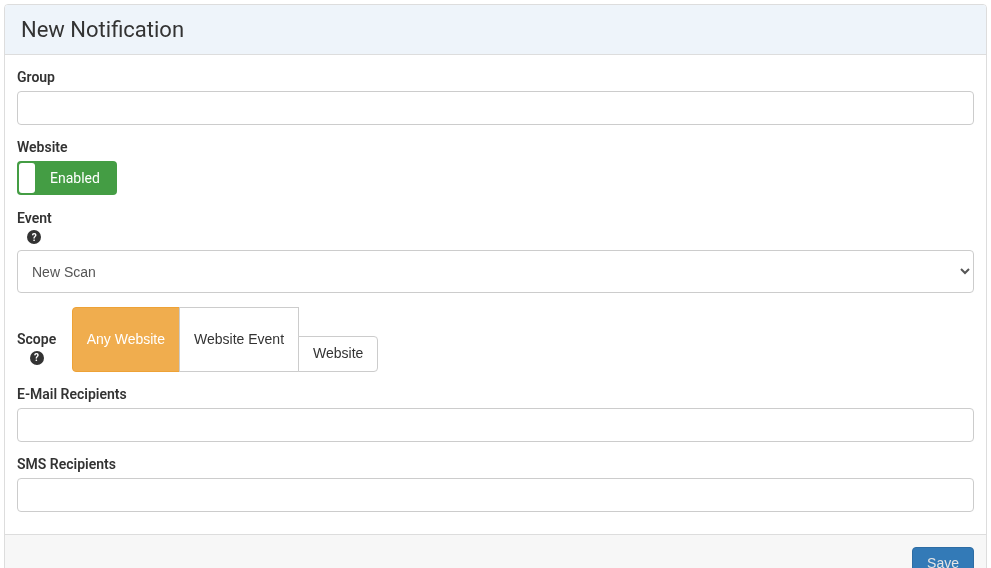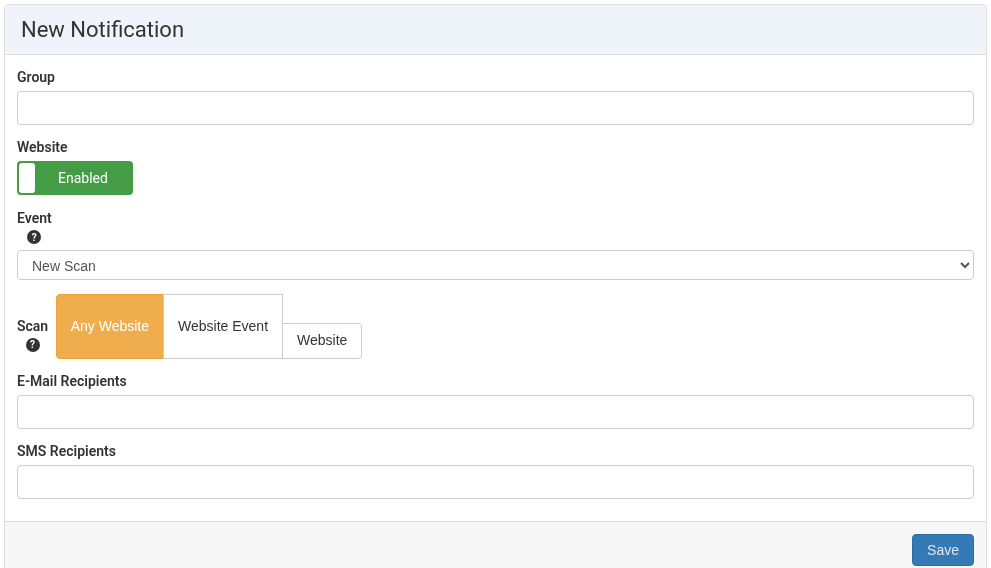--- a/index.html
+++ b/index.html
@@ -73,26 +73,26 @@
       height: 34px;
     }
     .form-select {
       width: 100%;
       padding: 6px 10px;
       font-size: 14px;
       border: 1px solid #ccc;
       border-radius: 4px;
       background: #fff;
       color: #555;
-      height: 30px;
+      height: 43px;
       appearance: auto;
     }
     .toggle {
       display: inline-flex;
-      width: 116px;
+      width: 100px;
       height: 34px;
       border-radius: 4px;
       overflow: hidden;
       cursor: pointer;
       background: #449d44;
       align-items: center;
     }
     .toggle-handle {
       width: 16px;
       height: 30px;
@@ -110,21 +110,21 @@
     .btn-group {
       display: inline-flex;
     }
     .btn-group .btn {
       border-radius: 0;
       margin-left: -1px;
     }
     .btn-group .btn:first-child {
       border-top-left-radius: 4px;
       border-bottom-left-radius: 4px;
-      margin-left: 4px;
+      margin-left: 12px;
     }
     .btn-group .btn:last-child {
       border-top-right-radius: 4px;
       border-bottom-right-radius: 4px;
       margin-top: 29px;
     }
     .btn {
       display: inline-block;
       padding: 7px 14px;
       font-size: 14px;
@@ -184,21 +184,21 @@
         <span>Event</span>
         <span class="help-icon">?</span>
       </label>
       <select class="form-select">
         <option>New Scan</option>
       </select>
     </div>
 
     <div class="form-group">
       <label class="form-label form-label-inline">
-        <span>Scan</span>
+        <span>Scope</span>
         <span class="help-icon">?</span>
       </label>
       <div class="btn-group">
         <button class="btn btn-active">Any Website</button>
         <button class="btn">Website Event</button>
         <button class="btn">Website</button>
       </div>
     </div>
 
     <div class="form-group">

